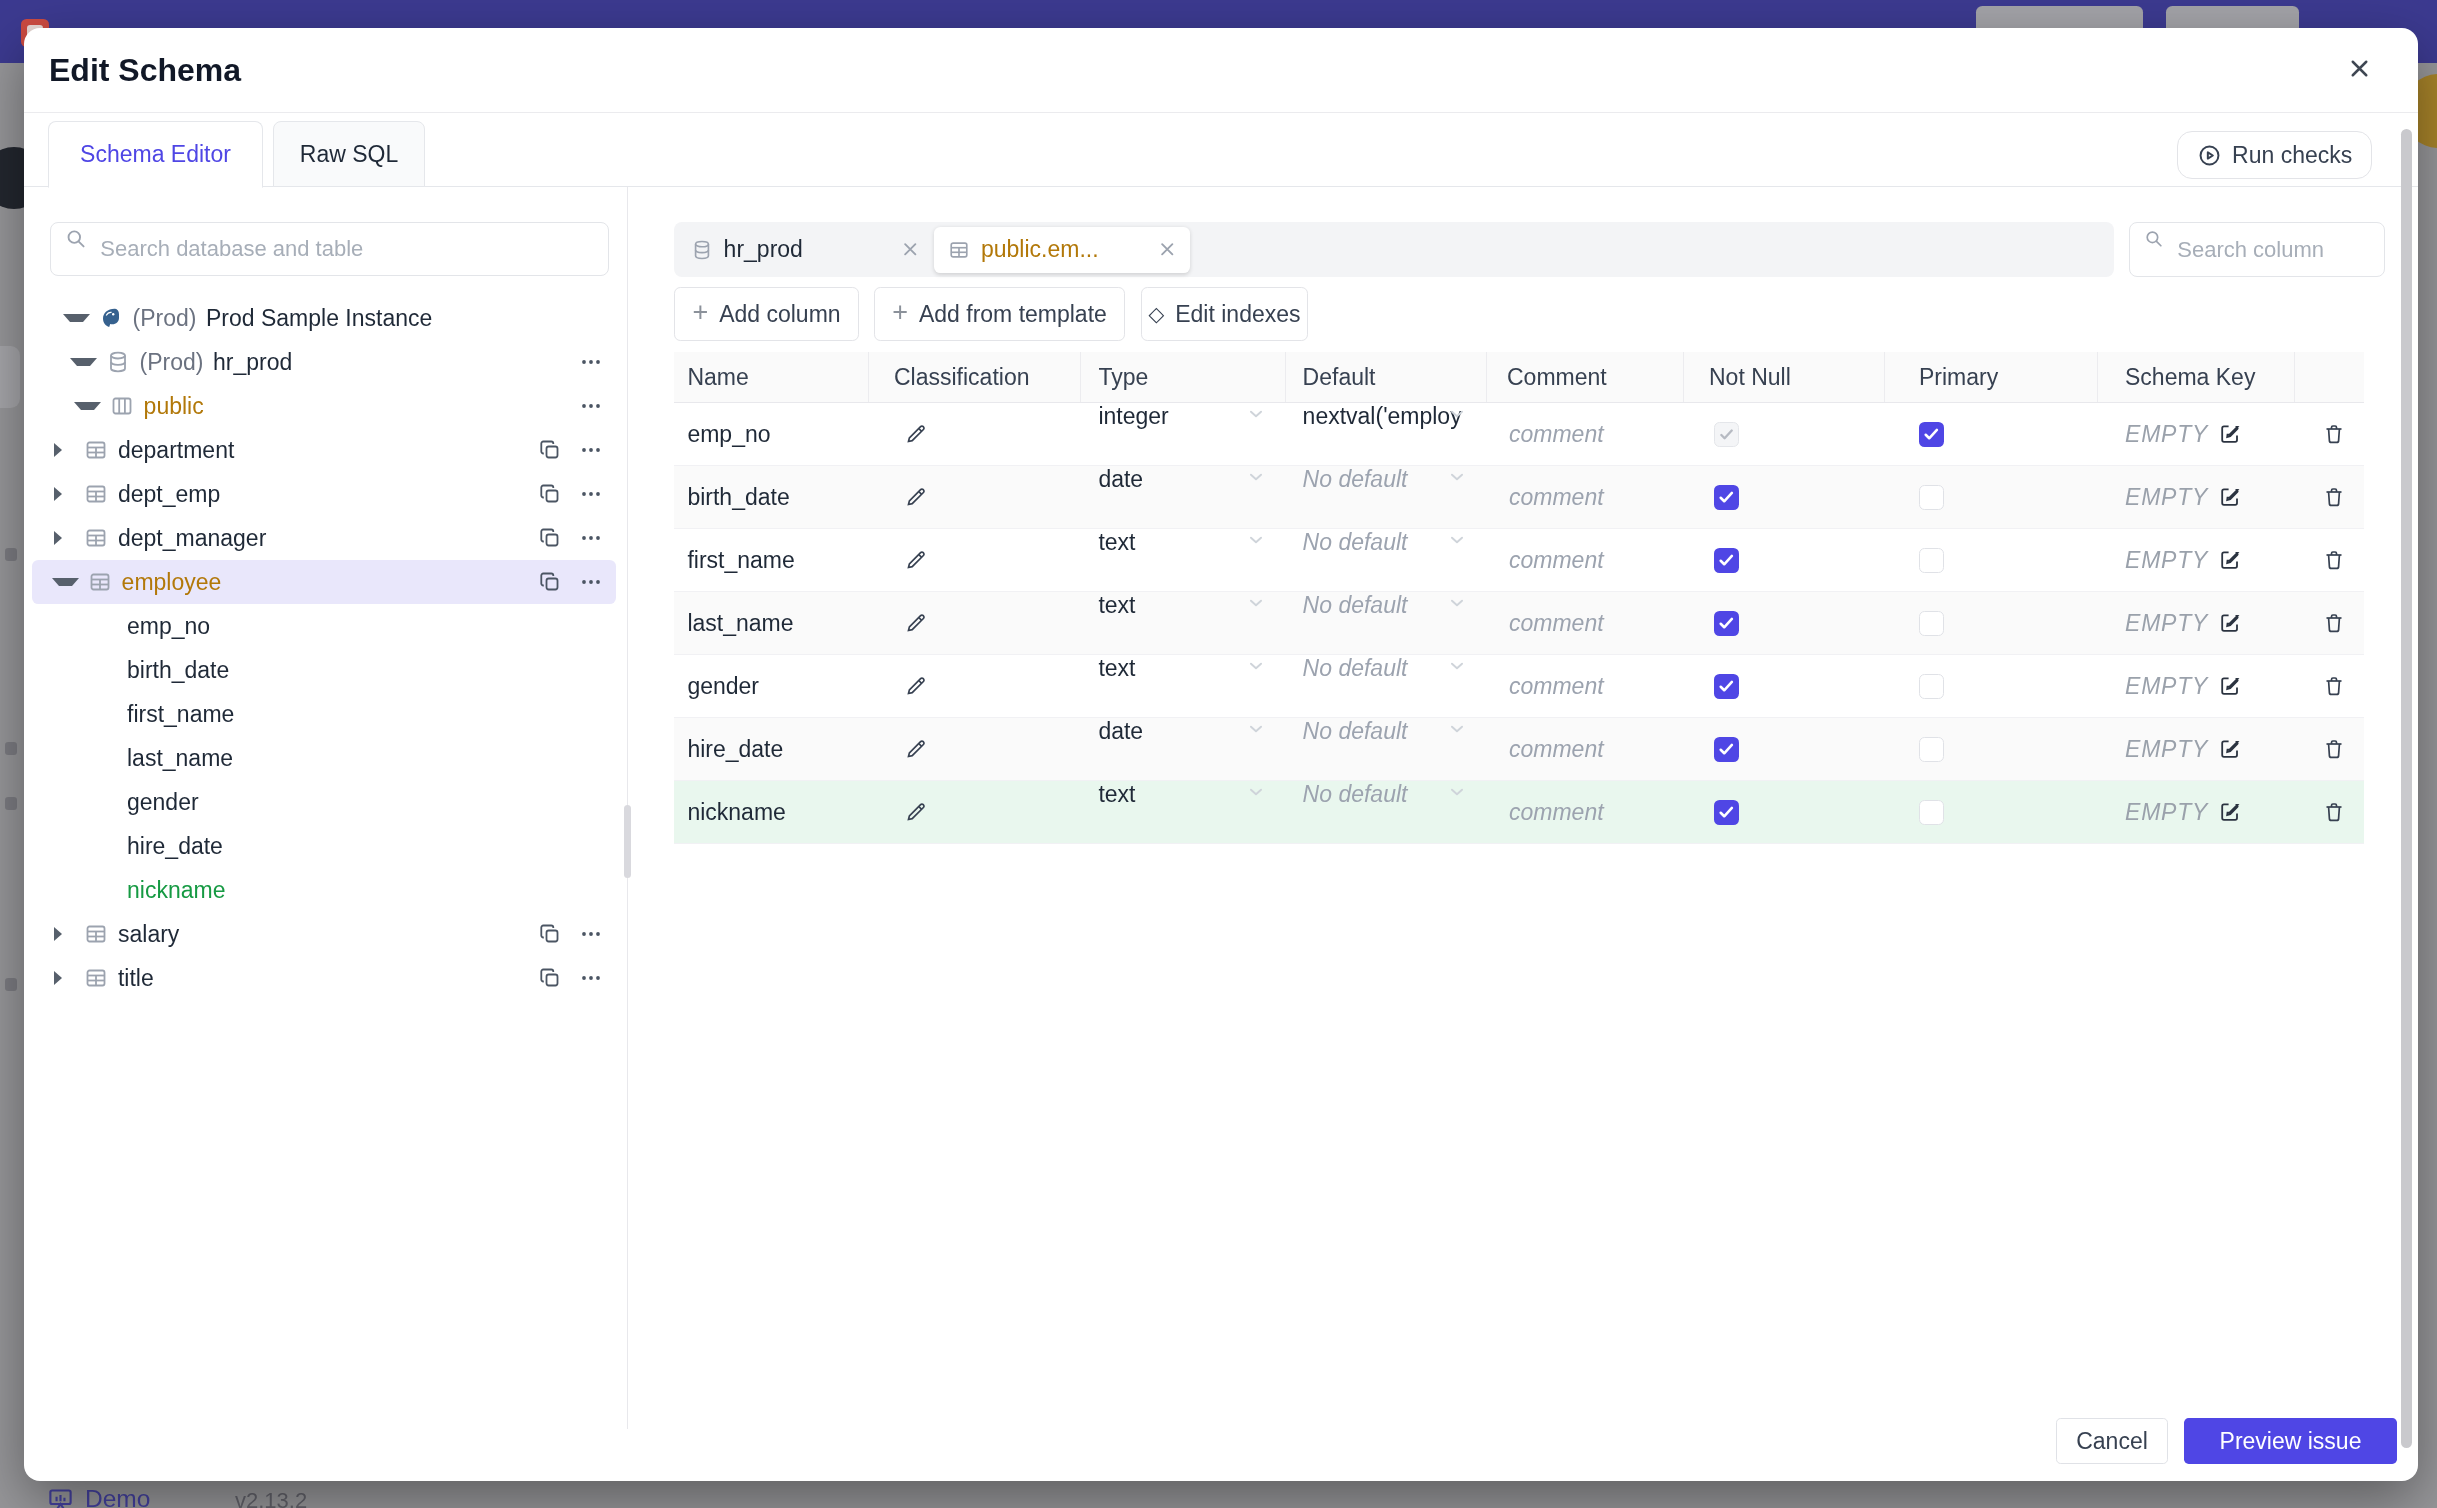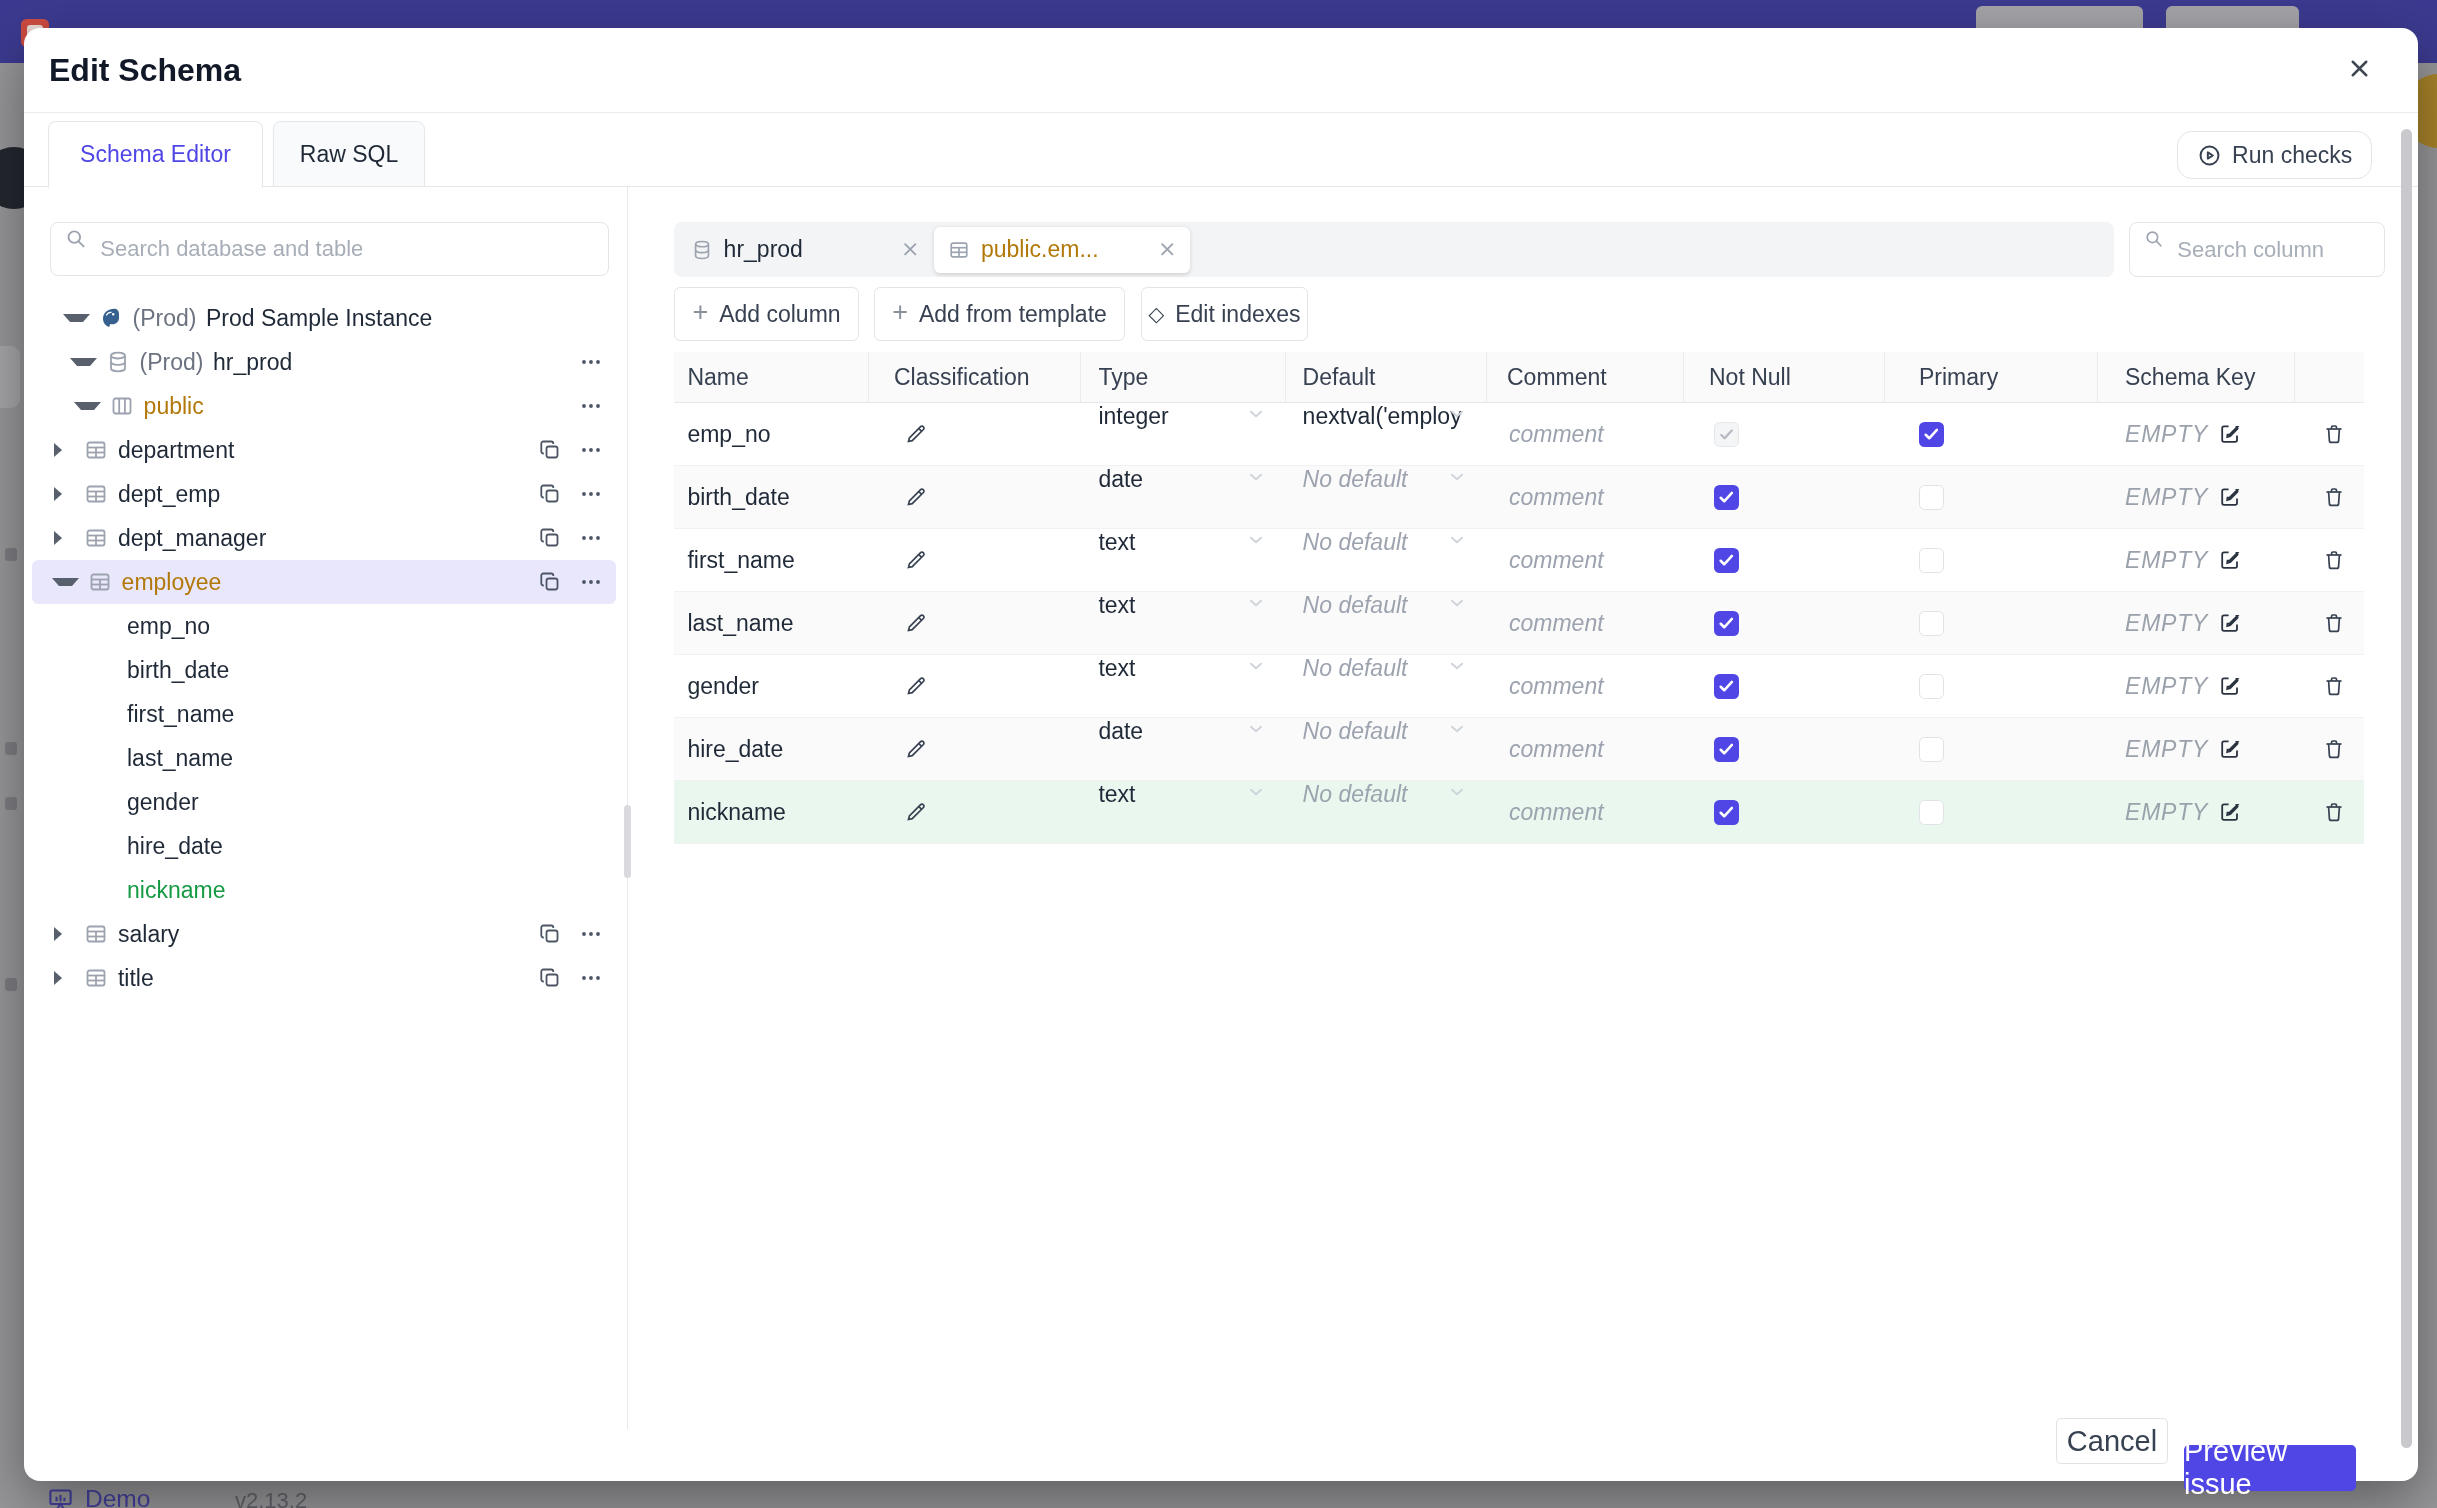--- a/index.html
+++ b/index.html
@@ -117,23 +117,23 @@
   .cb.un{background:#fff;border:1.6px solid #e0e2e7;}
   .cb.on{background:#4f46e5;}
   .cb.dis{background:#f4f5f7;border:1.6px solid #e4e6ea;color:#b6bac2;}
   .fkwrap{display:flex;align-items:center;gap:9.5px;color:#9aa1ab;font-style:italic;letter-spacing:0.8px;}
   .fkedit{color:#2b3340;cursor:pointer;font-style:normal;}
   .trash{color:#374151;cursor:pointer;padding-left:27px;}
 
   .scrollthumb{position:absolute;right:6.3px;top:101px;width:11px;height:1319px;border-radius:5.5px;background:#c9c9cd;}
 
   .btn{position:absolute;top:1390px;height:46px;border-radius:4.7px;display:flex;align-items:center;justify-content:center;
-    font-size:29px;box-sizing:border-box;cursor:pointer;}
+    font-size:23px;box-sizing:border-box;cursor:pointer;}
   .btn-cancel{left:2032px;width:112px;background:#fff;border:0.8px solid #e0e2e7;color:#374151;}
-  .btn-preview{left:2160px;width:172px;background:#4f46e5;color:#fff;margin-top:27px;}
+  .btn-preview{left:2160px;width:213px;background:#4f46e5;color:#fff;}
 </style>
 </head>
 <body>
 
 <svg width="0" height="0" style="position:absolute">
   <defs>
     <g id="i-search">
         <circle cx="10" cy="10" r="6.2" fill="none" stroke="currentColor" stroke-width="2"></circle>
         <line x1="14.8" y1="14.8" x2="20" y2="20" stroke="currentColor" stroke-width="2" stroke-linecap="round"></line>
       </g>

